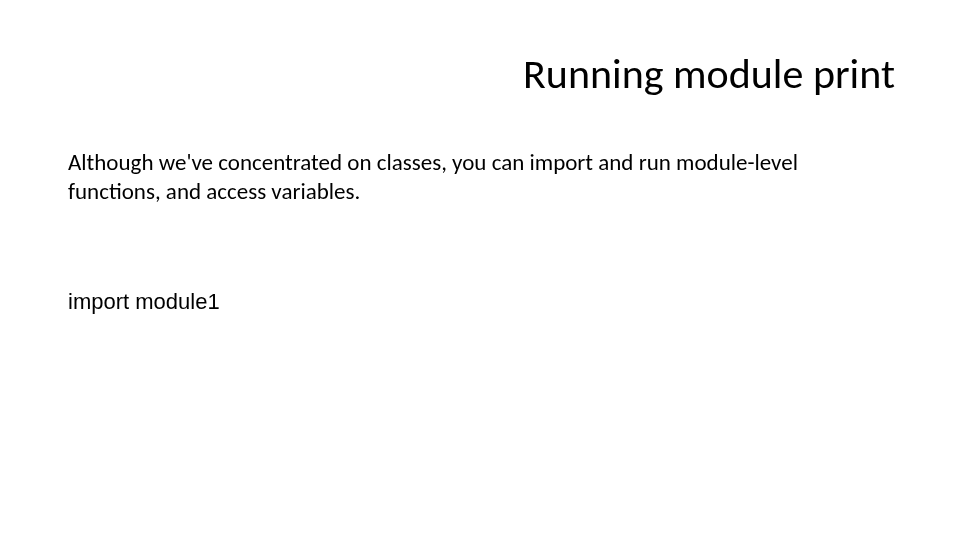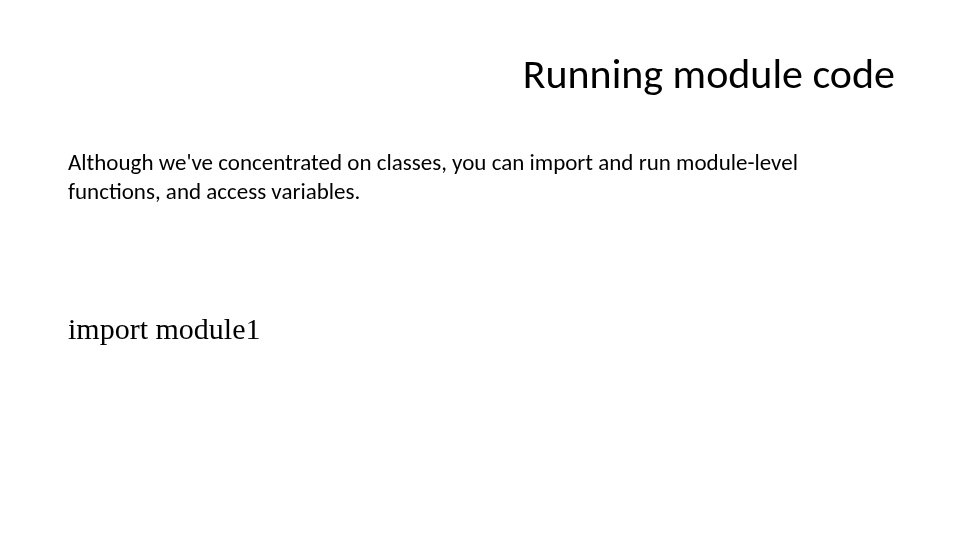--- a/index.html
+++ b/index.html
@@ -32,35 +32,35 @@
     top: 148px;
     left: 68px;
     right: 68px;
     font-size: 23px;
     line-height: 1.25;
   }
   .para {
     margin-bottom: 22px;
   }
   .code {
-    font-family: Liberation Serif, serif;
-    font-size: 30px;
+    font-family: Liberation Sans, sans-serif;
+    font-size: 22px;
     line-height: 1.35;
     white-space: pre;
   }
   .code-block {
     margin-bottom: 30px;
   }
 </style>
 </head>
 <body>
 
 <div class="slide">
 
-  <div class="title">Running module code</div>
+  <div class="title">Running module print</div>
 
   <div class="body">
 
     <div class="para">Although we've concentrated on classes, you can import and run module-level functions, and access variables.</div>
 
     <div class="code code-block">
       <div>import module1</div>
     </div>
 
     <div class="code code-block">

